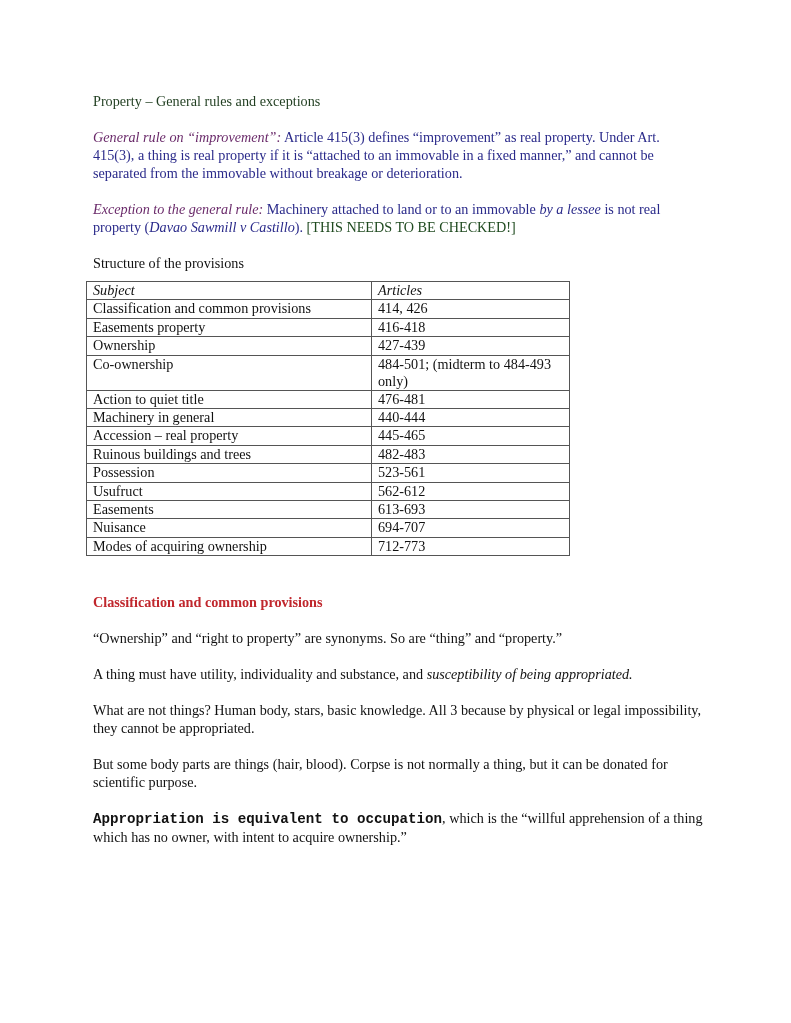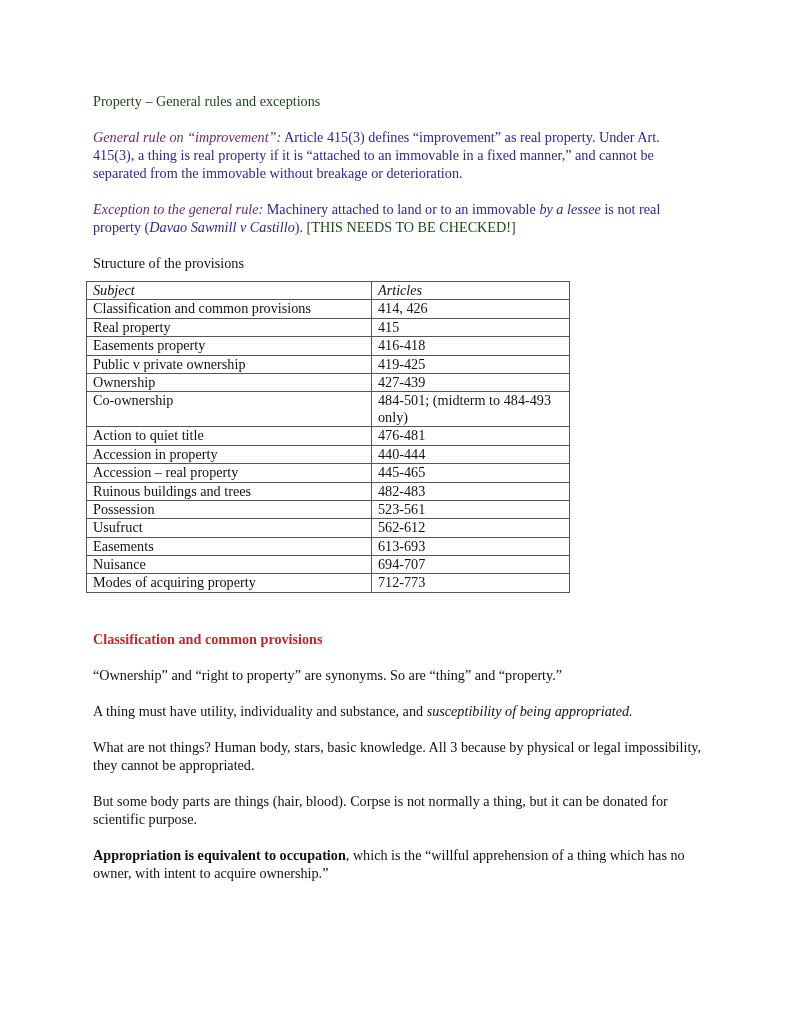--- a/index.html
+++ b/index.html
@@ -7,21 +7,21 @@
          font-family: "Liberation Serif", serif; font-size: 14.2px; color: #111; }
   .page { position: absolute; left: 93px; top: 92px; width: 610px; line-height: 18px; }
   p { margin: 0; }
   .title { color: #1f3d1f; }
   .purple { color: #6a2a6a; font-style: italic; }
   .blue { color: #2a2a8a; }
   .green { color: #1f4a1f; }
   .red { color: #c0272d; }
   .redb { color: #c0272d; font-weight: bold; }
   .it { font-style: italic; }
-  .b { font-weight: bold; }
+  .b { font-weight: bold; font-family: Liberation Mono, monospace; }
   table { border-collapse: collapse; width: 484px; margin-left: -7px; }
   td { border: 1px solid #555; padding: 0 6px; height: 17.4px; line-height: 17px; vertical-align: top; }
   td.c1 { width: 272px; }
   .hdr td { font-style: italic; }
 </style>
 </head>
 <body>
 
 <div class="page">
   <p class="title">Property – General rules and exceptions</p>
@@ -40,45 +40,37 @@
     <tbody id="tbody">
       <tr class="hdr">
         <td class="c1">Subject</td>
         <td>Articles</td>
       </tr>
     <tr>
           <td class="c1">Classification and common provisions</td>
           <td>414, 426</td>
         </tr>
         <tr>
-          <td class="c1">Real property</td>
-          <td>415</td>
-        </tr>
-        <tr>
           <td class="c1">Easements property</td>
           <td>416-418</td>
-        </tr>
-        <tr>
-          <td class="c1">Public v private ownership</td>
-          <td>419-425</td>
         </tr>
         <tr>
           <td class="c1">Ownership</td>
           <td>427-439</td>
         </tr>
         <tr>
           <td class="c1">Co-ownership</td>
           <td>484-501; (midterm to 484-493 only)</td>
         </tr>
         <tr>
           <td class="c1">Action to quiet title</td>
           <td>476-481</td>
         </tr>
         <tr>
-          <td class="c1">Accession in property</td>
+          <td class="c1">Machinery in general</td>
           <td>440-444</td>
         </tr>
         <tr>
           <td class="c1">Accession – real property</td>
           <td>445-465</td>
         </tr>
         <tr>
           <td class="c1">Ruinous buildings and trees</td>
           <td>482-483</td>
         </tr>
@@ -92,21 +84,21 @@
         </tr>
         <tr>
           <td class="c1">Easements</td>
           <td>613-693</td>
         </tr>
         <tr>
           <td class="c1">Nuisance</td>
           <td>694-707</td>
         </tr>
         <tr>
-          <td class="c1">Modes of acquiring property</td>
+          <td class="c1">Modes of acquiring ownership</td>
           <td>712-773</td>
         </tr>
       </tbody>
   </table>
 
   <p style="height:37px"></p>
   <p class="redb">Classification and common provisions</p>
   <p style="height:18px"></p>
   <p>“Ownership” and “right to property” are synonyms.  So are “thing” and “property.”</p>
   <p style="height:18px"></p>

